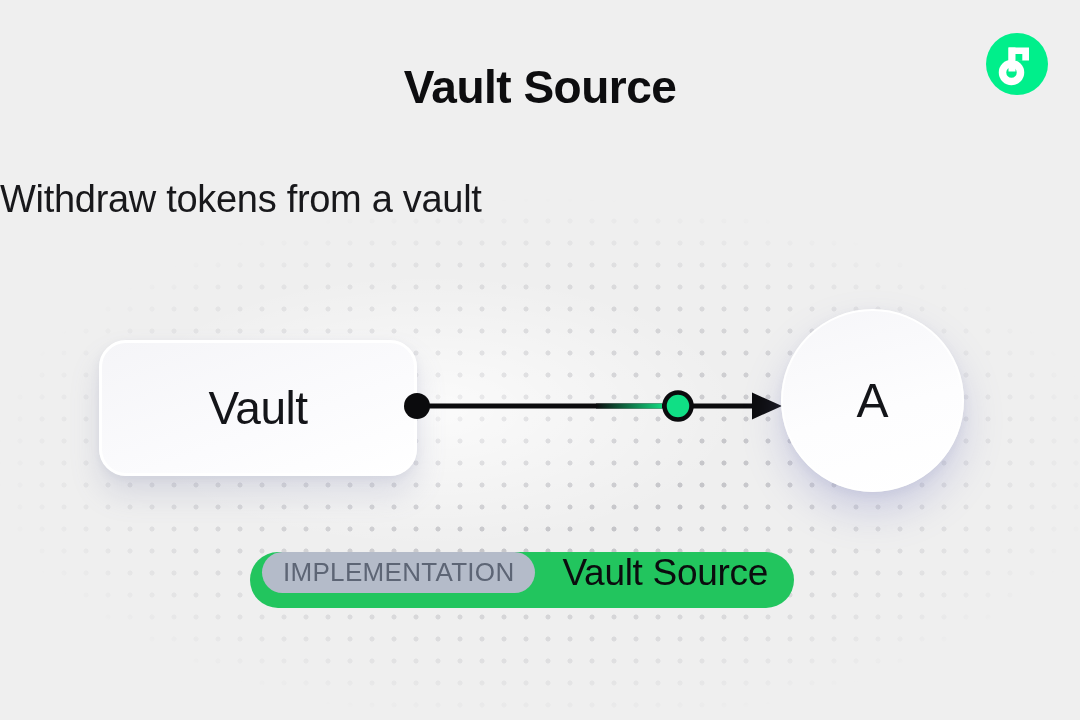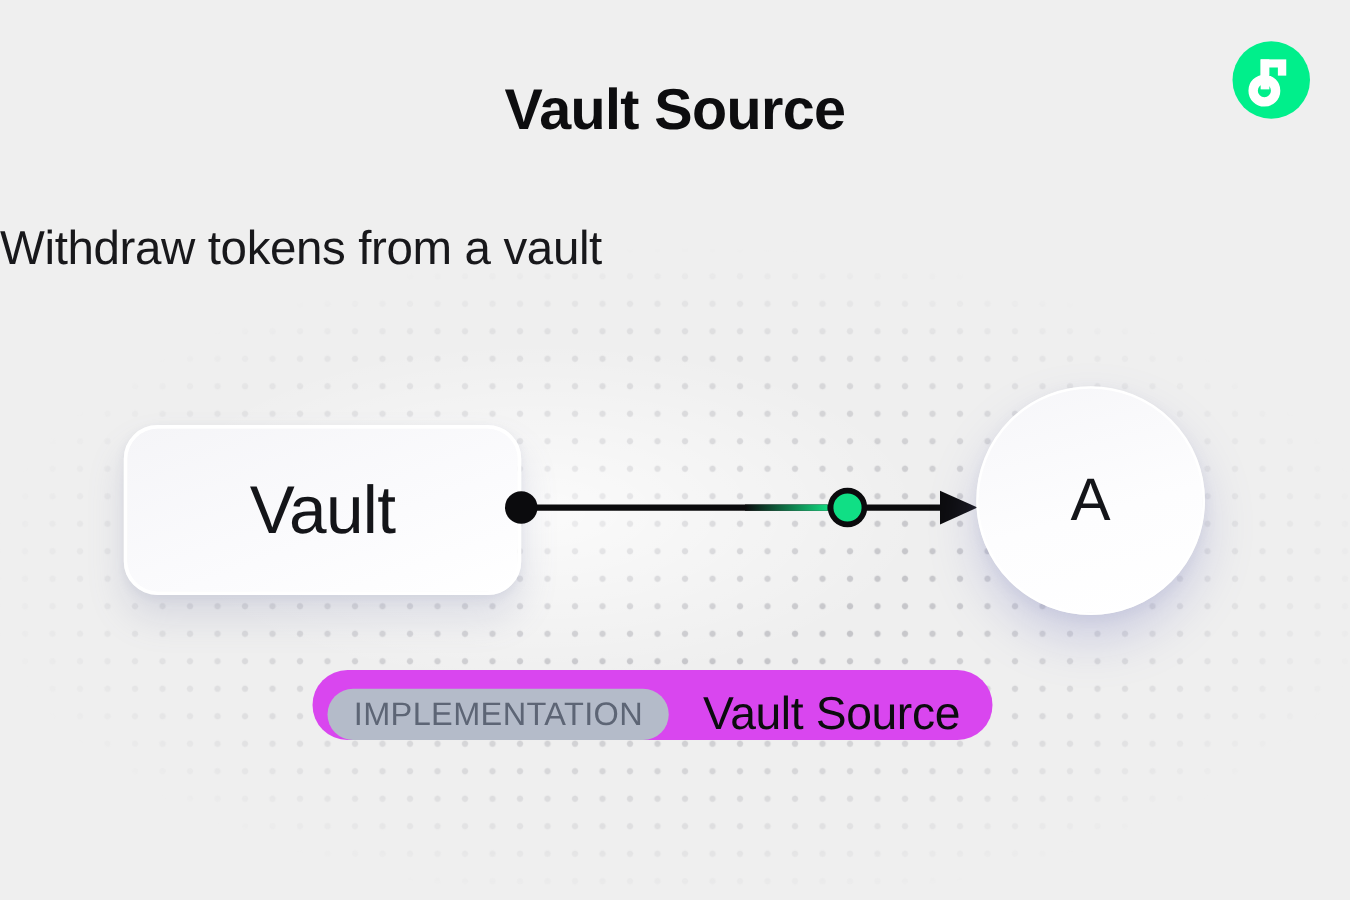--- a/index.html
+++ b/index.html
@@ -35,39 +35,39 @@
 
   .vault-node{
     position:absolute;left:99px;top:340px;width:318px;height:136px;
     border-radius:27px;
     background:linear-gradient(160deg,#f5f5f8 0%,#fbfbfd 60%,#ffffff 100%);
     border:3px solid #ffffff;
     box-shadow:0 18px 30px rgba(110,118,160,.18), 0 3px 8px rgba(120,128,165,.10);
     display:flex;align-items:center;justify-content:center;
     box-sizing:border-box;
   }
-  .vault-node .label{font-size:54px;color:#141519;letter-spacing:-.5px;}
+  .vault-node .label{font-size:46px;color:#141519;letter-spacing:-.5px;}
 
   .account-node{
     position:absolute;left:781px;top:309px;width:183px;height:183px;
     border-radius:50%;
     background:linear-gradient(165deg,#f6f6f9 0%,#fdfdfe 55%,#ffffff 100%);
     border:2px solid #ffffff;
     box-shadow:0 20px 38px rgba(128,134,196,.30), 0 4px 10px rgba(130,138,180,.12);
     display:flex;align-items:center;justify-content:center;
     box-sizing:border-box;
   }
   .account-node .label{font-size:48px;color:#141519;}
 
   .edge-layer{position:absolute;inset:0;pointer-events:none;}
 
   .impl-badge{
-    position:absolute;left:250px;top:536px;height:56px;
-    border-radius:28px;background:#d946ef;
-    display:inline-flex;align-items:flex-end;
+    position:absolute;left:250px;top:552px;height:56px;
+    border-radius:28px;background:#22c55e;
+    display:inline-flex;align-items:flex-start;
     padding:0 26px 0 12px;box-sizing:border-box;
   }
   .impl-kind{
     background:#b4bbc9;border-radius:21px;height:41px;
     display:flex;align-items:center;padding:0 21px;
     font-size:26px;font-weight:500;letter-spacing:.3px;color:#5d6575;
   }
   .impl-label{margin-left:27px;font-size:37px;letter-spacing:-.3px;color:#0b0c0e;}
 </style>
 </head>

